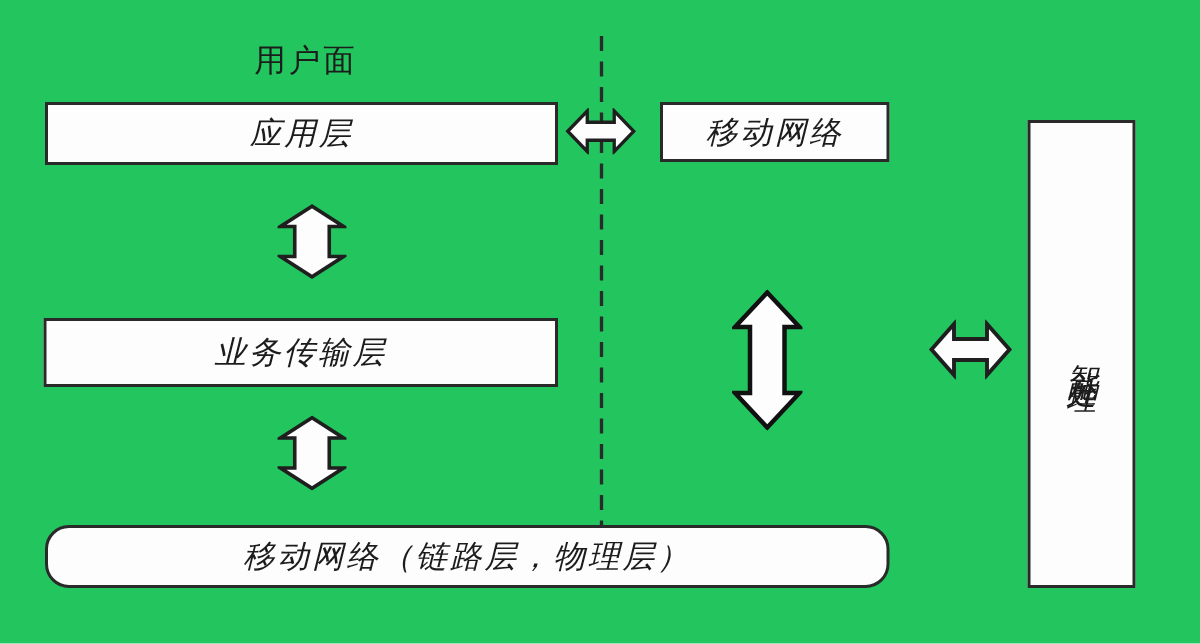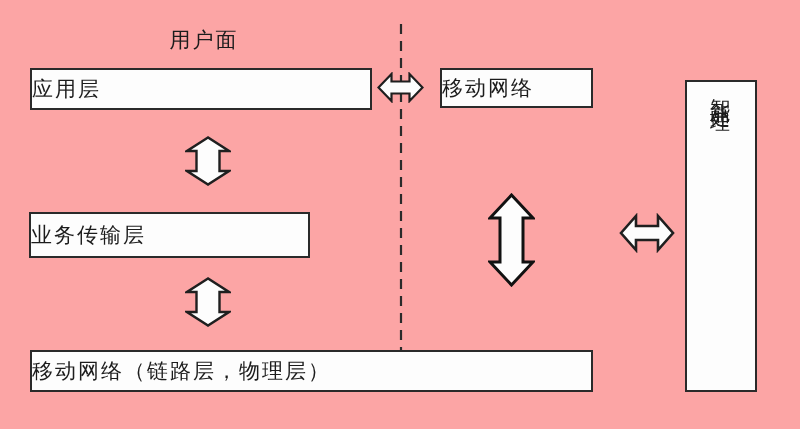--- a/index.html
+++ b/index.html
@@ -4,44 +4,45 @@
 <style>
   html, body {
     margin: 0;
     padding: 0;
     background: #ffffff;
   }
   #stage {
     position: relative;
     width: 800px;
     height: 429px;
-    background: #fca5a5;
+    background: #22c55e;
     font-family: "Liberation Serif", "DejaVu Serif", serif;
     color: #1c1c1c;
     overflow: hidden;
   }
   .plane-label {
     position: absolute;
     width: 120px;
     text-align: center;
     font-size: 21px;
     letter-spacing: 2px;
     white-space: nowrap;
   }
   .box {
     position: absolute;
     border: 2px solid #2a2a2a;
     background: #fdfdfd;
     display: flex;
     align-items: center;
-    justify-content: flex-start;
+    justify-content: center;
     font-size: 21px;
     letter-spacing: 2px;
     white-space: nowrap;
     box-sizing: border-box;
+    font-style: italic;
   }
   .box-vertical {
     writing-mode: vertical-rl;
     text-orientation: upright;
     letter-spacing: 5px;
     font-size: 20px;
     white-space: normal;
   }
   .arrow {
     position: absolute;
@@ -63,25 +64,25 @@
   </svg>
 
   <div class="box" style="left:30px; top:68px; width:342px; height:42px;">
     <span>应用层</span>
   </div>
 
   <div class="box" style="left:440px; top:68px; width:153px; height:40px;">
     <span>移动网络</span>
   </div>
 
-  <div class="box" style="left:29px; top:212px; width:281px; height:46px;">
+  <div class="box" style="left:29px; top:212px; width:343px; height:46px;">
     <span>业务传输层</span>
   </div>
 
-  <div class="box" style="left:30px; top:350px; width:563px; height:42px;">
+  <div class="box" style="left:30px; top:350px; width:563px; height:42px;border-radius:16px;">
     <span>移动网络（链路层，物理层）</span>
   </div>
 
   <div class="box box-vertical" style="left:685px; top:80px; width:72px; height:312px;">
     <span>智能处理</span>
   </div>
 
   <svg class="arrow" style="left:185px; top:136px;" width="46" height="50" viewBox="0 0 46 50">
     <polygon points="23,1.5 2,15 11.5,15 11.5,35 2,35 23,48.5 44,35 34.5,35 34.5,15 44,15" fill="#fdfdfd" stroke="#1f1f1f" stroke-width="2.4" stroke-linejoin="miter"></polygon>
   </svg>

